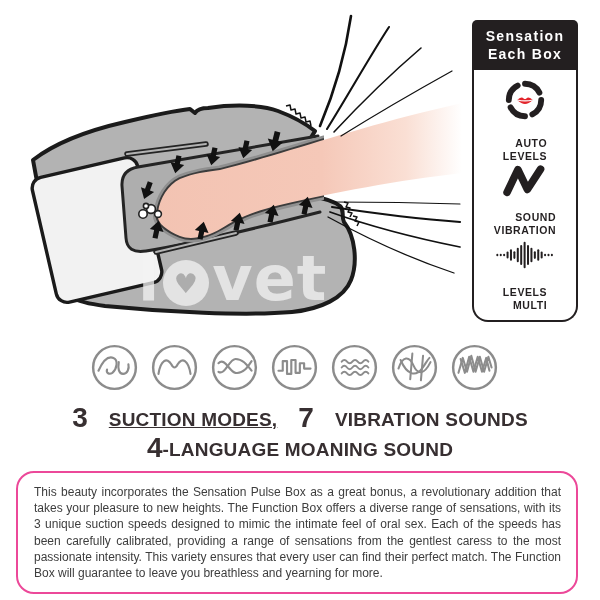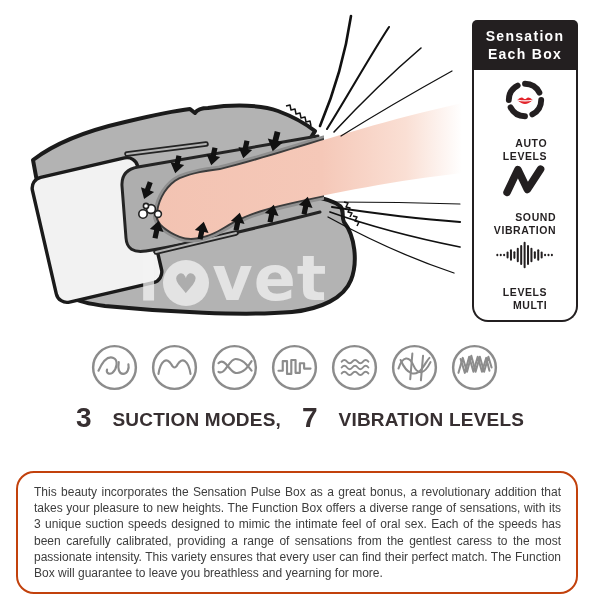--- a/index.html
+++ b/index.html
@@ -41,25 +41,25 @@
   
   .modes-row{
     position:absolute;left:0;top:344px;width:100%;
     display:flex;justify-content:center;gap:13px;transform:translateX(-6px);
   }
   
   .headline{position:absolute;left:0;top:404px;width:100%;text-align:center;color:#372f31;}
   .hl-line{line-height:27px;white-space:nowrap;}
   .hl-num{font-size:28px;font-weight:bold;vertical-align:-1px;}
   .hl-text{font-size:19px;font-weight:bold;letter-spacing:0.2px;}
-  .hl-gap{margin-right:21px;}
+  .hl-gap{margin-right:21px;text-decoration:underline;}
   
   .desc-box{
     position:absolute;left:16px;top:471px;width:562px;box-sizing:border-box;
-    border:2px solid #c2410c;border-radius:18px;padding:11px 15px 11px 16px;background:#fff;
+    border:2px solid #ec4899;border-radius:18px;padding:11px 15px 11px 16px;background:#fff;
   }
   .desc-box p{
     margin:0;font-size:12px;line-height:16.2px;text-align:justify;color:#3d3d3d;
   }
 </style>
 </head>
 <body>
 
 <div class="stage">
 
@@ -282,21 +282,24 @@
       <circle cx="22" cy="22" r="20" fill="none" stroke="#8c8c8c" stroke-width="2.3"></circle>
       <g fill="none" stroke="#8c8c8c" stroke-width="1.9" stroke-linejoin="round" stroke-linecap="round">
         <path d="M7 27 L11 13 L15 26 L19 11 L23 26 L27 12 L31 26 L35 12 L38 22"></path>
         <path d="M9 14 L13 27 L17 12 L21 26 L25 12 L29 26 L33 13 L36 25"></path>
       </g>
     </svg>
   </div>
 
   <div class="headline">
     <div class="hl-line">
-      <span class="hl-num">3</span><span class="hl-gap"></span><span class="hl-text hl-gap">SUCTION MODES,</span><span class="hl-num">7</span><span class="hl-gap"></span><span class="hl-text">VIBRATION LEVELS</span>
+      <span class="hl-num">3</span><span class="hl-gap"></span><span class="hl-text hl-gap">SUCTION MODES,</span><span class="hl-num">7</span><span class="hl-gap"></span><span class="hl-text">VIBRATION SOUNDS</span>
+    </div>
+    <div class="hl-line">
+      <span class="hl-num">4</span><span class="hl-text">-LANGUAGE MOANING SOUND</span>
     </div>
   </div>
 
   <div class="desc-box">
     <p>This beauty incorporates the Sensation Pulse Box as a great bonus, a revolutionary addition that takes your pleasure to new heights. The Function Box offers a diverse range of sensations, with its 3 unique suction speeds designed to mimic the intimate feel of oral sex. Each of the speeds has been carefully calibrated, providing a range of sensations from the gentlest caress to the most passionate intensity. This variety ensures that every user can find their perfect match. The Function Box will guarantee to leave you breathless and yearning for more.</p>
   </div>
 
 </div>
 
 </body></html>

